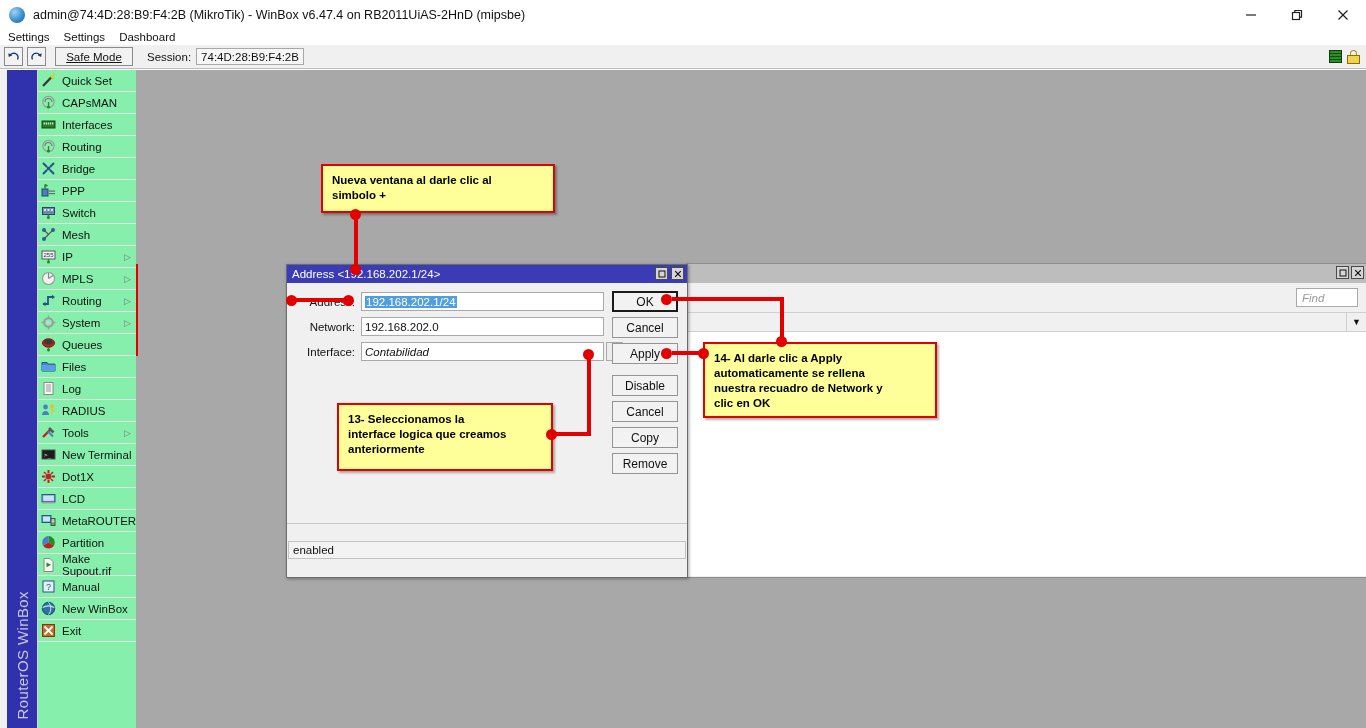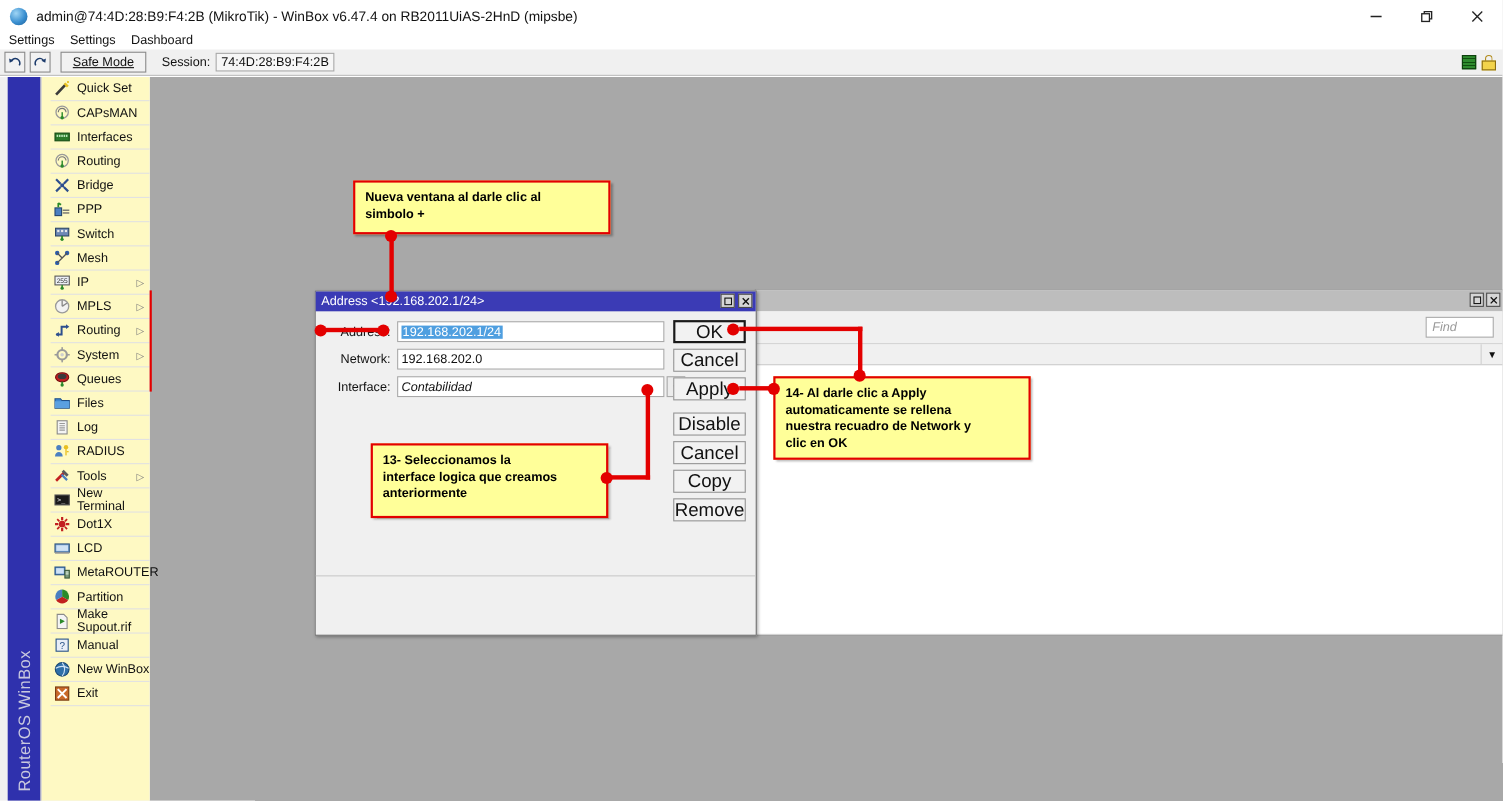--- a/index.html
+++ b/index.html
@@ -96,21 +96,21 @@
     position: absolute; left: 7px; top: 0; width: 30px; height: 658px;
     color: #c9c9df; font-size: 15px; letter-spacing: 0.4px;
     display: flex; align-items: flex-end; justify-content: center;
     padding-bottom: 8px;
   }
   .sb-vtext span {
     writing-mode: vertical-rl; transform: rotate(180deg); white-space: nowrap;
   }
   .sb-list {
     position: absolute; left: 37px; top: 0; width: 99px; height: 658px;
-    background: #fef9c3; border-left: 1px solid #d4d4d4; padding-left: 8px;
+    background: #86efac; border-left: 1px solid #d4d4d4;
   }
   .sb-item {
     height: 22px; display: flex; align-items: center;
     border-bottom: 1px solid #e2e2e2;
     font-size: 11.5px; color: #111; position: relative;
     padding-left: 3px;
   }
   .sb-item .sb-ico {
     width: 16px; height: 16px; margin-right: 5px; flex: 0 0 auto;
     position: relative;
@@ -204,21 +204,21 @@
     display: flex; align-items: center; justify-content: center;
     font-size: 9px; color: #111;
   }
   .btn-col {
     position: absolute; right: 9px; top: 8px; width: 66px;
   }
   .dbtn {
     width: 66px; height: 21px; margin-bottom: 5px;
     border: 1px solid #949494; background: #f2f2f2;
     display: flex; align-items: center; justify-content: center;
-    font-size: 17px; color: #111;
+    font-size: 12px; color: #111;
   }
   .dbtn.default { border: 2px solid #1a1a1a; }
   .btn-gap { height: 6px; }
   .dlg-sep {
     position: absolute; left: 0; right: 0; bottom: 36px; height: 1px; background: #c9c9c9;
   }
   .dlg-status {
     position: absolute; left: 1px; right: 1px; bottom: 1px; height: 18px;
     border: 1px solid #c2c2c2; background: #f3f3f3;
     display: flex; align-items: center; padding-left: 4px;
@@ -658,20 +658,21 @@
         <div class="dbtn">Cancel</div>
         <div class="dbtn">Apply</div>
         <div class="btn-gap"></div>
         <div class="dbtn">Disable</div>
         <div class="dbtn">Cancel</div>
         <div class="dbtn">Copy</div>
         <div class="dbtn">Remove</div>
       </div>
 
       <div class="dlg-sep"></div>
+      <div class="dlg-status">enabled</div>
     </div>
   </div>
 
   <div class="callout" style="left:321px; top:164px; width:234px; height:49px;">Nueva ventana al darle clic al
 simbolo +</div>
   <div class="conn" style="left:354px; top:213px; width:4px; height:57px;"></div>
   <div class="dot" style="left:350px; top:209px;"></div>
   <div class="dot" style="left:350px; top:264px;"></div>
 
   <div class="conn" style="left:291px; top:298px; width:62px; height:4px;"></div>

